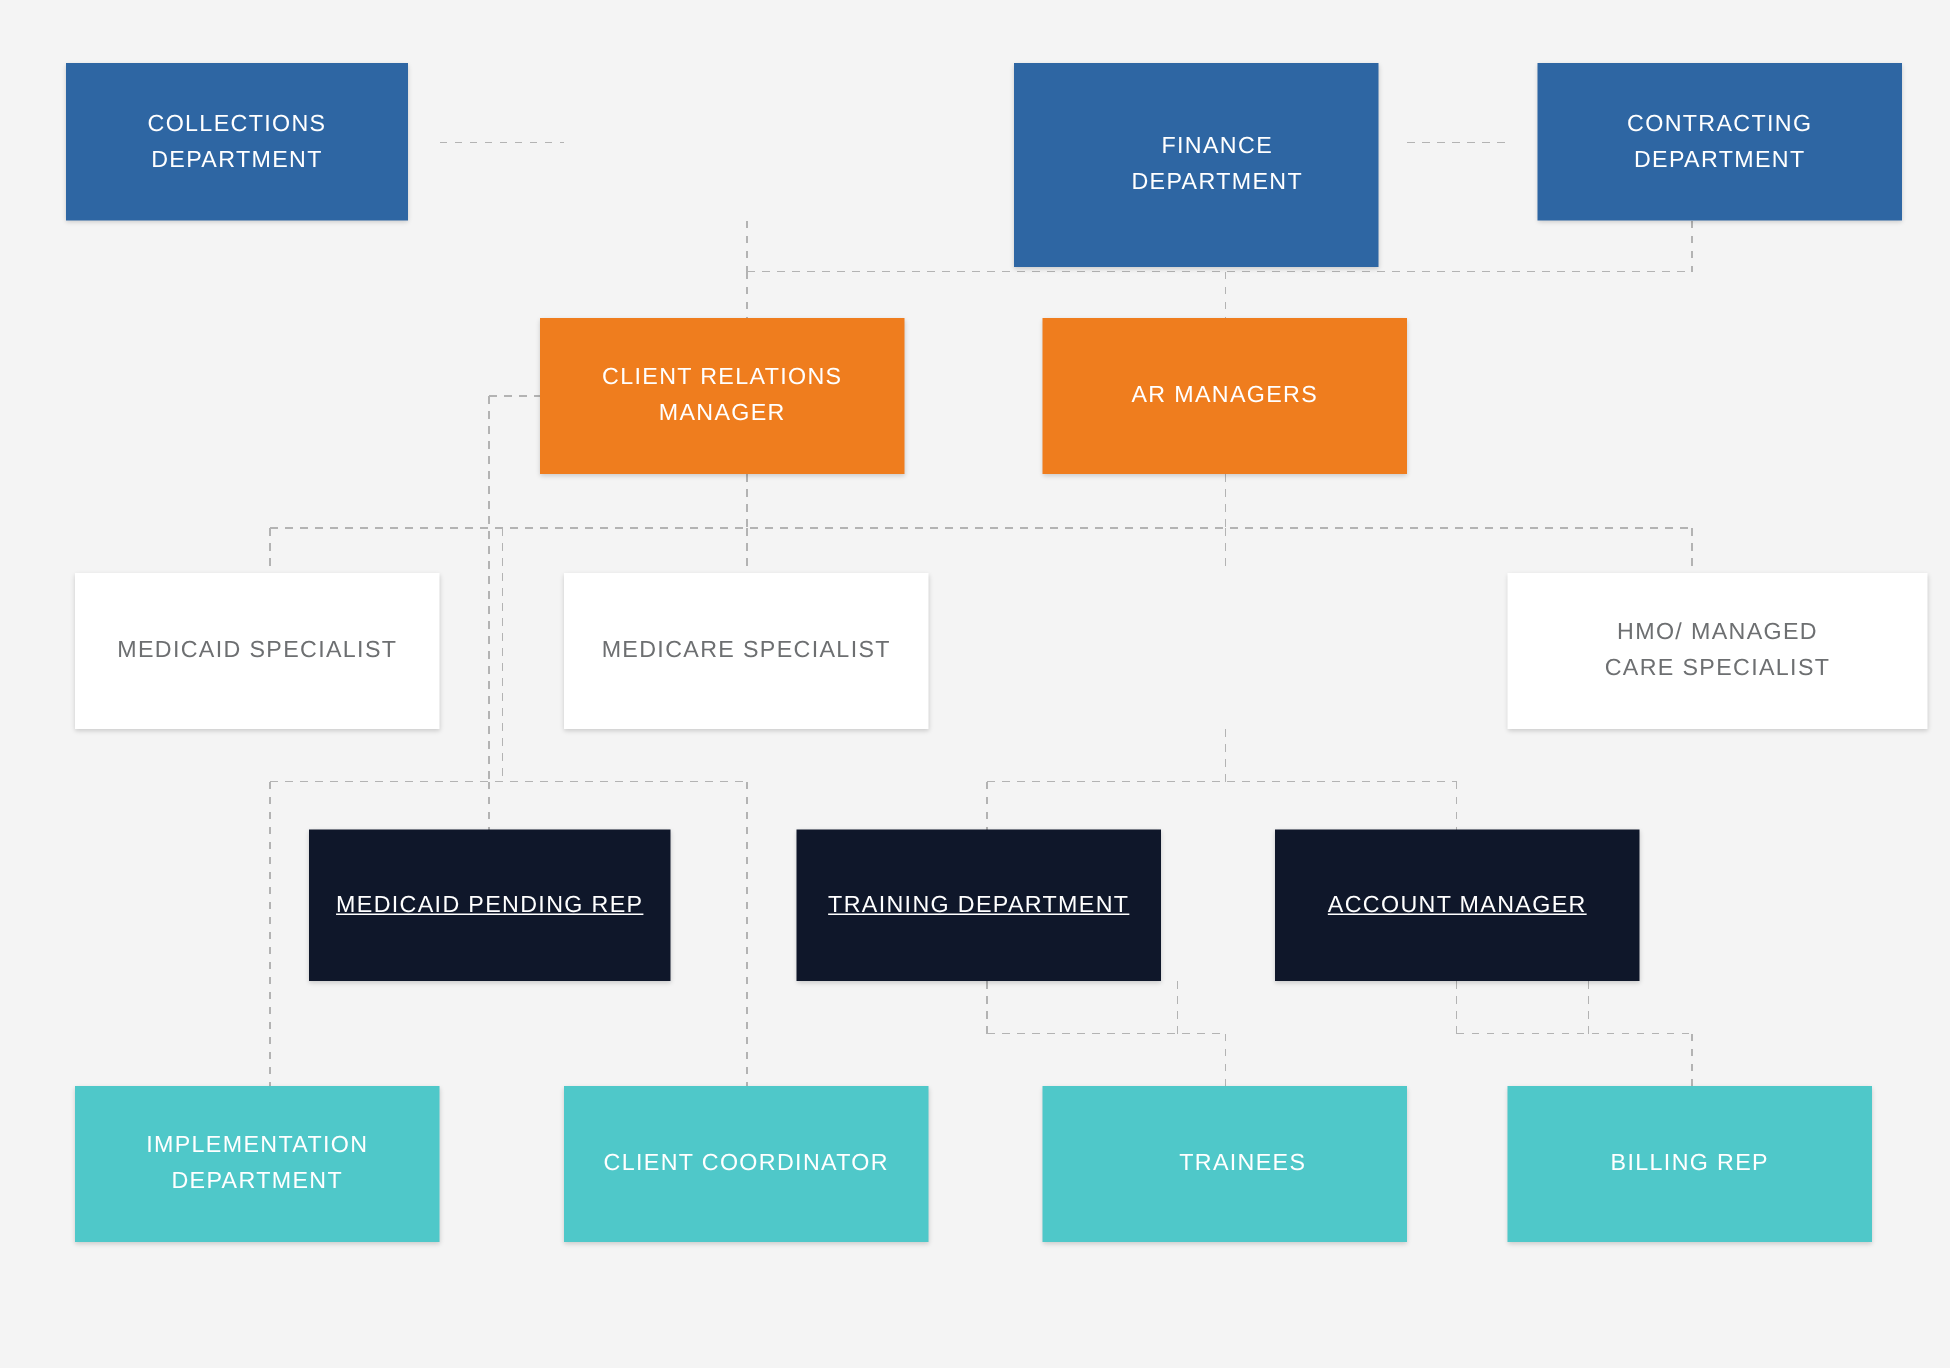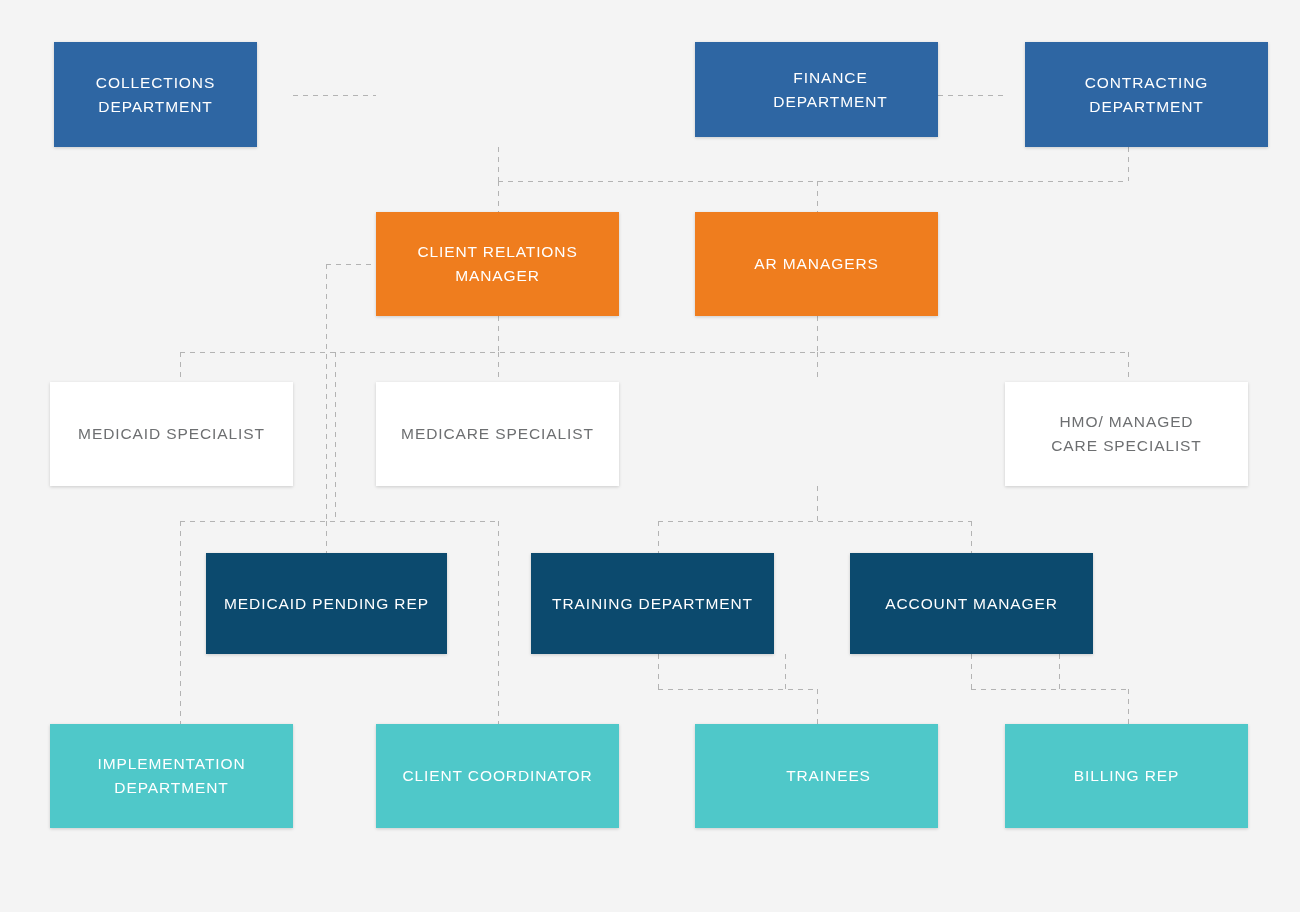--- a/index.html
+++ b/index.html
@@ -50,21 +50,21 @@
     box-shadow: 0 1px 3px rgba(0,0,0,0.17);
     -webkit-font-smoothing: antialiased;
   }
   .node-label {
     display: block;
     white-space: pre-line;
   }
   .lvl-dept      { background: #2e66a3; color: #ffffff; font-weight: 400; }
   .lvl-manager   { background: #ef7d1e; color: #ffffff; font-weight: 400; }
   .lvl-specialist{ background: #ffffff; color: #6d6f71; font-weight: 400; }
-  .lvl-rep       { background: #0c4a6e; color: #ffffff; font-weight: 400; }
+  .lvl-rep       { background: #0f172a; color: #ffffff; font-weight: 400; text-decoration: underline; }
   .lvl-support   { background: #4fc8c9; color: #ffffff; font-weight: 400; }
 </style>
 </head>
 <body>
 
 <div id="chart-canvas">
   <svg id="connector-layer" width="1300" height="912" viewBox="0 0 1300 912" xmlns="http://www.w3.org/2000/svg" aria-hidden="true">
       <line x1="293" x2="376" y1="95" y2="95" stroke="#b3b3b3" stroke-width="1" stroke-dasharray="5 5" shape-rendering="crispEdges"></line>
       <line x1="938" x2="1005" y1="95" y2="95" stroke="#b3b3b3" stroke-width="1" stroke-dasharray="5 5" shape-rendering="crispEdges"></line>
       <line x1="498" x2="498" y1="147" y2="181" stroke="#b3b3b3" stroke-width="1" stroke-dasharray="5 5" shape-rendering="crispEdges"></line>
@@ -93,45 +93,45 @@
       <line x1="785" x2="785" y1="654" y2="689" stroke="#b3b3b3" stroke-width="1" stroke-dasharray="5 5" shape-rendering="crispEdges"></line>
       <line x1="1059" x2="1059" y1="654" y2="689" stroke="#b3b3b3" stroke-width="1" stroke-dasharray="5 5" shape-rendering="crispEdges"></line>
       <line x1="658" x2="817" y1="689" y2="689" stroke="#b3b3b3" stroke-width="1" stroke-dasharray="5 5" shape-rendering="crispEdges"></line>
       <line x1="971" x2="1128" y1="689" y2="689" stroke="#b3b3b3" stroke-width="1" stroke-dasharray="5 5" shape-rendering="crispEdges"></line>
       <line x1="817" x2="817" y1="689" y2="724" stroke="#b3b3b3" stroke-width="1" stroke-dasharray="5 5" shape-rendering="crispEdges"></line>
       <line x1="1128" x2="1128" y1="689" y2="724" stroke="#b3b3b3" stroke-width="1" stroke-dasharray="5 5" shape-rendering="crispEdges"></line>
       <line x1="658" x2="658" y1="654" y2="689" stroke="#b3b3b3" stroke-width="1" stroke-dasharray="5 5" shape-rendering="crispEdges"></line>
       <line x1="971" x2="971" y1="654" y2="689" stroke="#b3b3b3" stroke-width="1" stroke-dasharray="5 5" shape-rendering="crispEdges"></line>
     </svg>
   <div id="node-layer">
-      <div class="node lvl-dept" style="left: 54px; top: 42px; width: 203px; height: 105px; align-items: center;">
+      <div class="node lvl-dept" style="left: 44px; top: 42px; width: 228px; height: 105px; align-items: center;">
         <span class="node-label">COLLECTIONS
 DEPARTMENT</span>
       </div>
-      <div class="node lvl-dept" style="left: 695px; top: 42px; width: 243px; height: 95px; padding-left: 40px;">
+      <div class="node lvl-dept" style="left: 676px; top: 42px; width: 243px; height: 136px; padding-left: 40px;">
         <span class="node-label">FINANCE DEPARTMENT</span>
       </div>
       <div class="node lvl-dept" style="left: 1005px; top: 42px; width: 243px; height: 105px; margin-left: 20px;">
         <span class="node-label">CONTRACTING
 DEPARTMENT</span>
       </div>
-      <div class="node lvl-manager" style="left: 376px; top: 212px; width: 243px; height: 104px;">
+      <div class="node lvl-manager" style="left: 360px; top: 212px; width: 243px; height: 104px;">
         <span class="node-label">CLIENT RELATIONS
 MANAGER</span>
       </div>
       <div class="node lvl-manager" style="left: 695px; top: 212px; width: 243px; height: 104px;">
         <span class="node-label">AR MANAGERS</span>
       </div>
       <div class="node lvl-specialist" style="left: 50px; top: 382px; width: 243px; height: 104px;">
         <span class="node-label">MEDICAID SPECIALIST</span>
       </div>
       <div class="node lvl-specialist" style="left: 376px; top: 382px; width: 243px; height: 104px;">
         <span class="node-label">MEDICARE SPECIALIST</span>
       </div>
-      <div class="node lvl-specialist" style="left: 1005px; top: 382px; width: 243px; height: 104px;">
+      <div class="node lvl-specialist" style="left: 1005px; top: 382px; width: 280px; height: 104px;">
         <span class="node-label">HMO/ MANAGED
 CARE SPECIALIST</span>
       </div>
       <div class="node lvl-rep" style="left: 206px; top: 553px; width: 241px; height: 101px;">
         <span class="node-label">MEDICAID PENDING REP</span>
       </div>
       <div class="node lvl-rep" style="left: 531px; top: 553px; width: 243px; height: 101px;">
         <span class="node-label">TRAINING DEPARTMENT</span>
       </div>
       <div class="node lvl-rep" style="left: 850px; top: 553px; width: 243px; height: 101px;">

